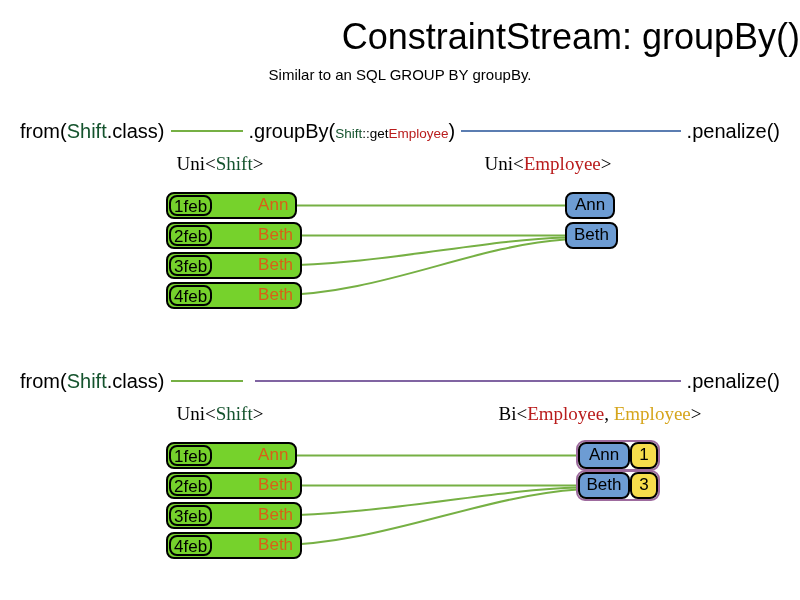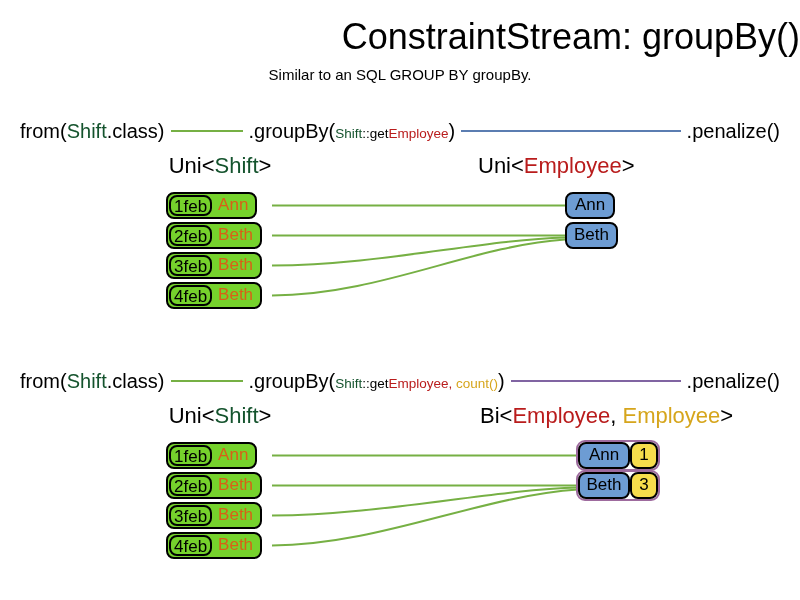--- a/index.html
+++ b/index.html
@@ -23,29 +23,29 @@
   .blue-t{color:#b91c1c;}
   .gold-t{color:#d6a51c;}
   .conn{height:2px;margin:0 6px;}
   .conn.fixed{flex:0 0 72px;}
   .conn.grow{flex:1 1 auto;}
   .conn.green{background:#76b044;}
   .conn.blue{background:#5b7db1;}
   .conn.purple{background:#8064a2;}
 
   
-  .type-label{position:absolute;font-size:22px;text-align:center;white-space:pre;}
+  .type-label{position:absolute;font-size:19px;text-align:center;white-space:pre;font-family:Liberation Serif, serif;}
 
   
   .diagram{position:absolute;left:0;width:800px;height:125px;}
   .diagram svg{position:absolute;left:0;top:0;}
 
   
   .shift-row{position:absolute;left:166px;display:inline-flex;align-items:stretch;
-    background:#76d22c;border:2px solid #000;border-radius:8px;height:27px;}
+    background:#76d22c;border:2px solid #000;border-radius:8px;height:27px;gap:40px;}
   .date-box{border:2px solid #000;border-radius:8px;margin:1px;padding:0 3px;
     font-size:17px;line-height:19px;color:#000;}
   .name-cell{padding:0 7px 0 5px;font-size:17px;line-height:22px;color:#d95f17;}
 
   
   .result-box{position:absolute;background:#6d9cd3;border:2px solid #000;
     border-radius:8px;height:27px;padding:0 7px;font-size:17px;line-height:22px;
     text-align:center;min-width:50px;}
   .pair{position:absolute;display:inline-flex;border:2px solid #9e6b9e;
     border-radius:9px;height:31px;align-items:stretch;}
@@ -96,21 +96,20 @@
     <span class="name-cell">Beth</span>
   </div>
 
   <div class="result-box" style="top:3px;left:565px;">Ann</div>
   <div class="result-box" style="top:33px;left:565px;">Beth</div>
 </div>
 
 <div class="flow" style="top:366px;">
   <span><span>from(</span><span class="green-t">Shift</span><span>.class)</span></span>
   <div class="conn fixed green"></div>
-  <span><span>.groupBy(</span><span class="small green-t">Shift</span><span class="small">::get</span><span class="small blue-t">Employee</span><span class="small blue-t">, </span><span class="small gold-t">count()</span><span>)</span></span>
   <div class="conn grow purple"></div>
   <span>.penalize()</span>
 </div>
 
 <div class="type-label" style="top:403px;left:150px;width:140px;"><span>Uni&lt;</span><span class="green-t">Shift</span><span>&gt;</span></div>
 <div class="type-label" style="top:403px;left:480px;width:240px;"><span>Bi&lt;</span><span class="blue-t">Employee</span><span>, </span><span class="gold-t">Employee</span><span>&gt;</span></div>
 
 <div class="diagram" style="top:439px;">
   <svg width="800" height="130">
     <path d="M272,16.5 L578,16.5" stroke="#76b044" stroke-width="2" fill="none"></path>

